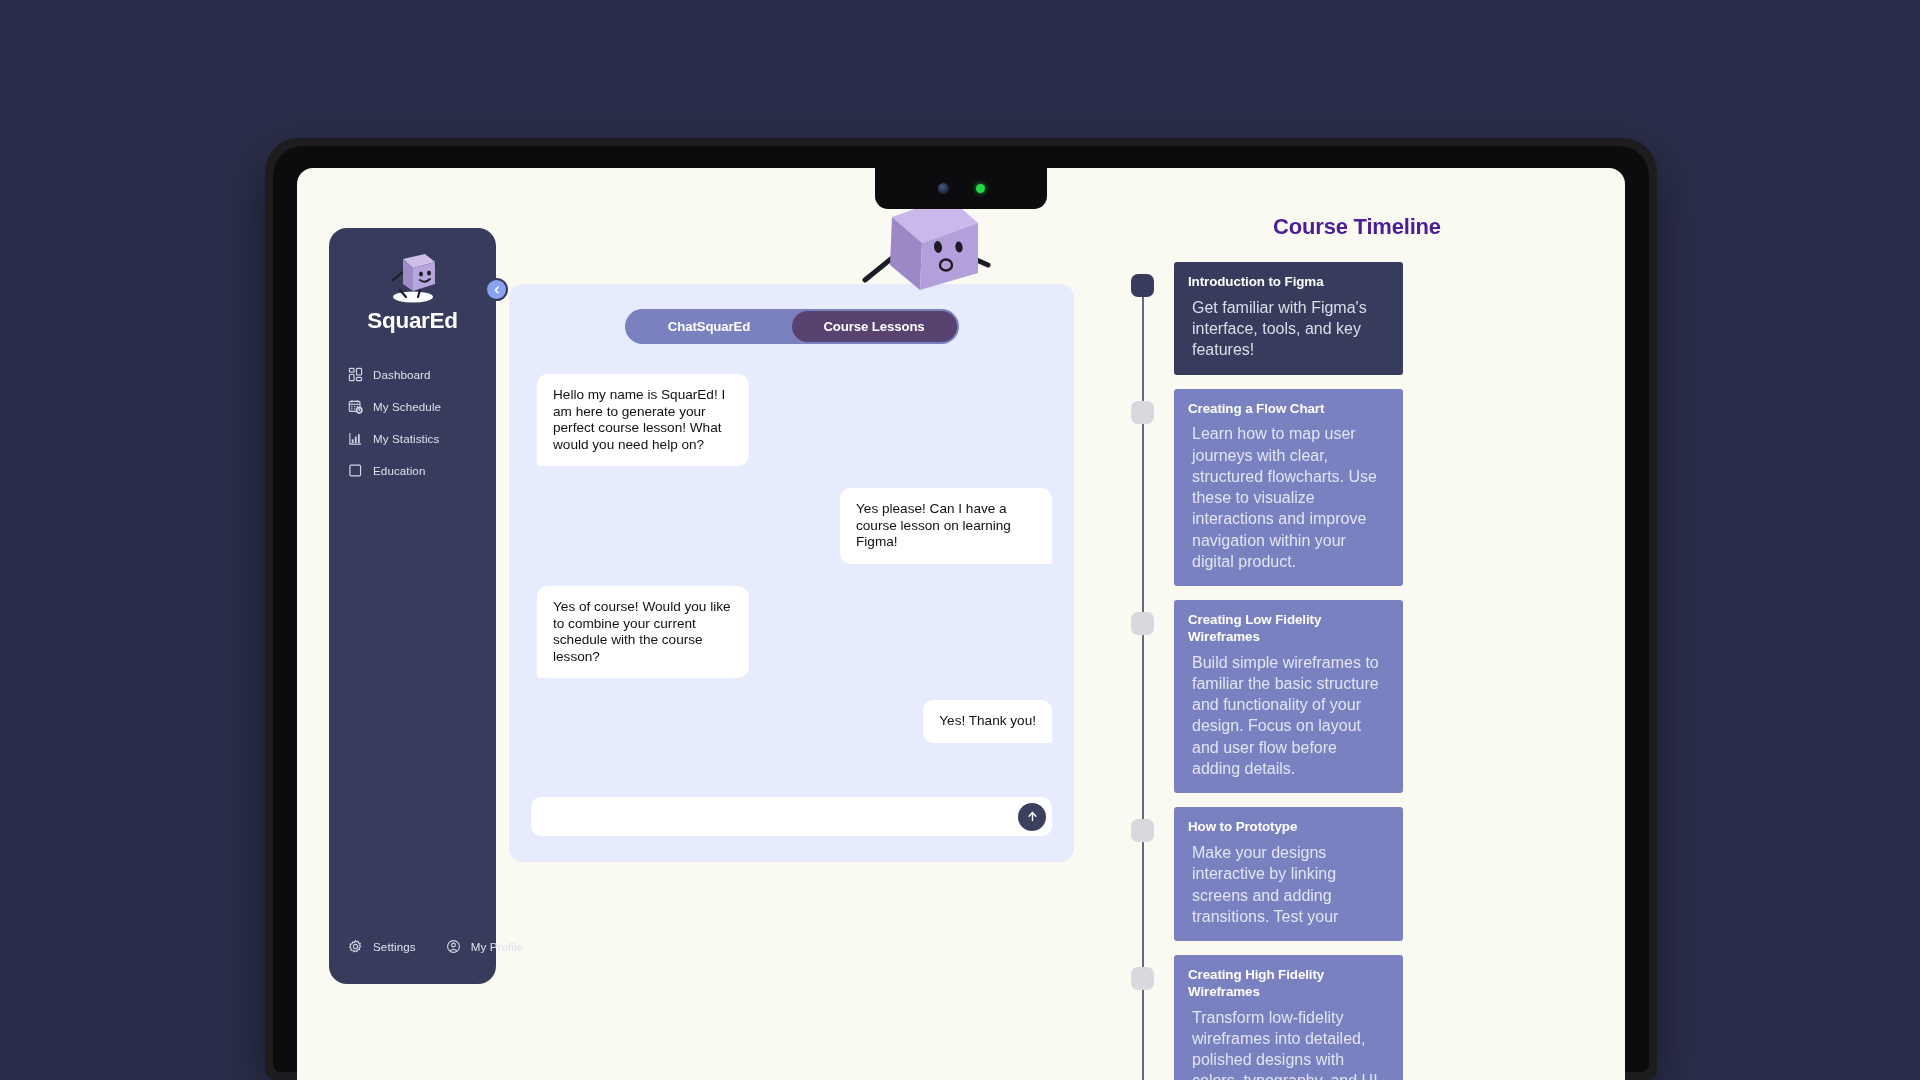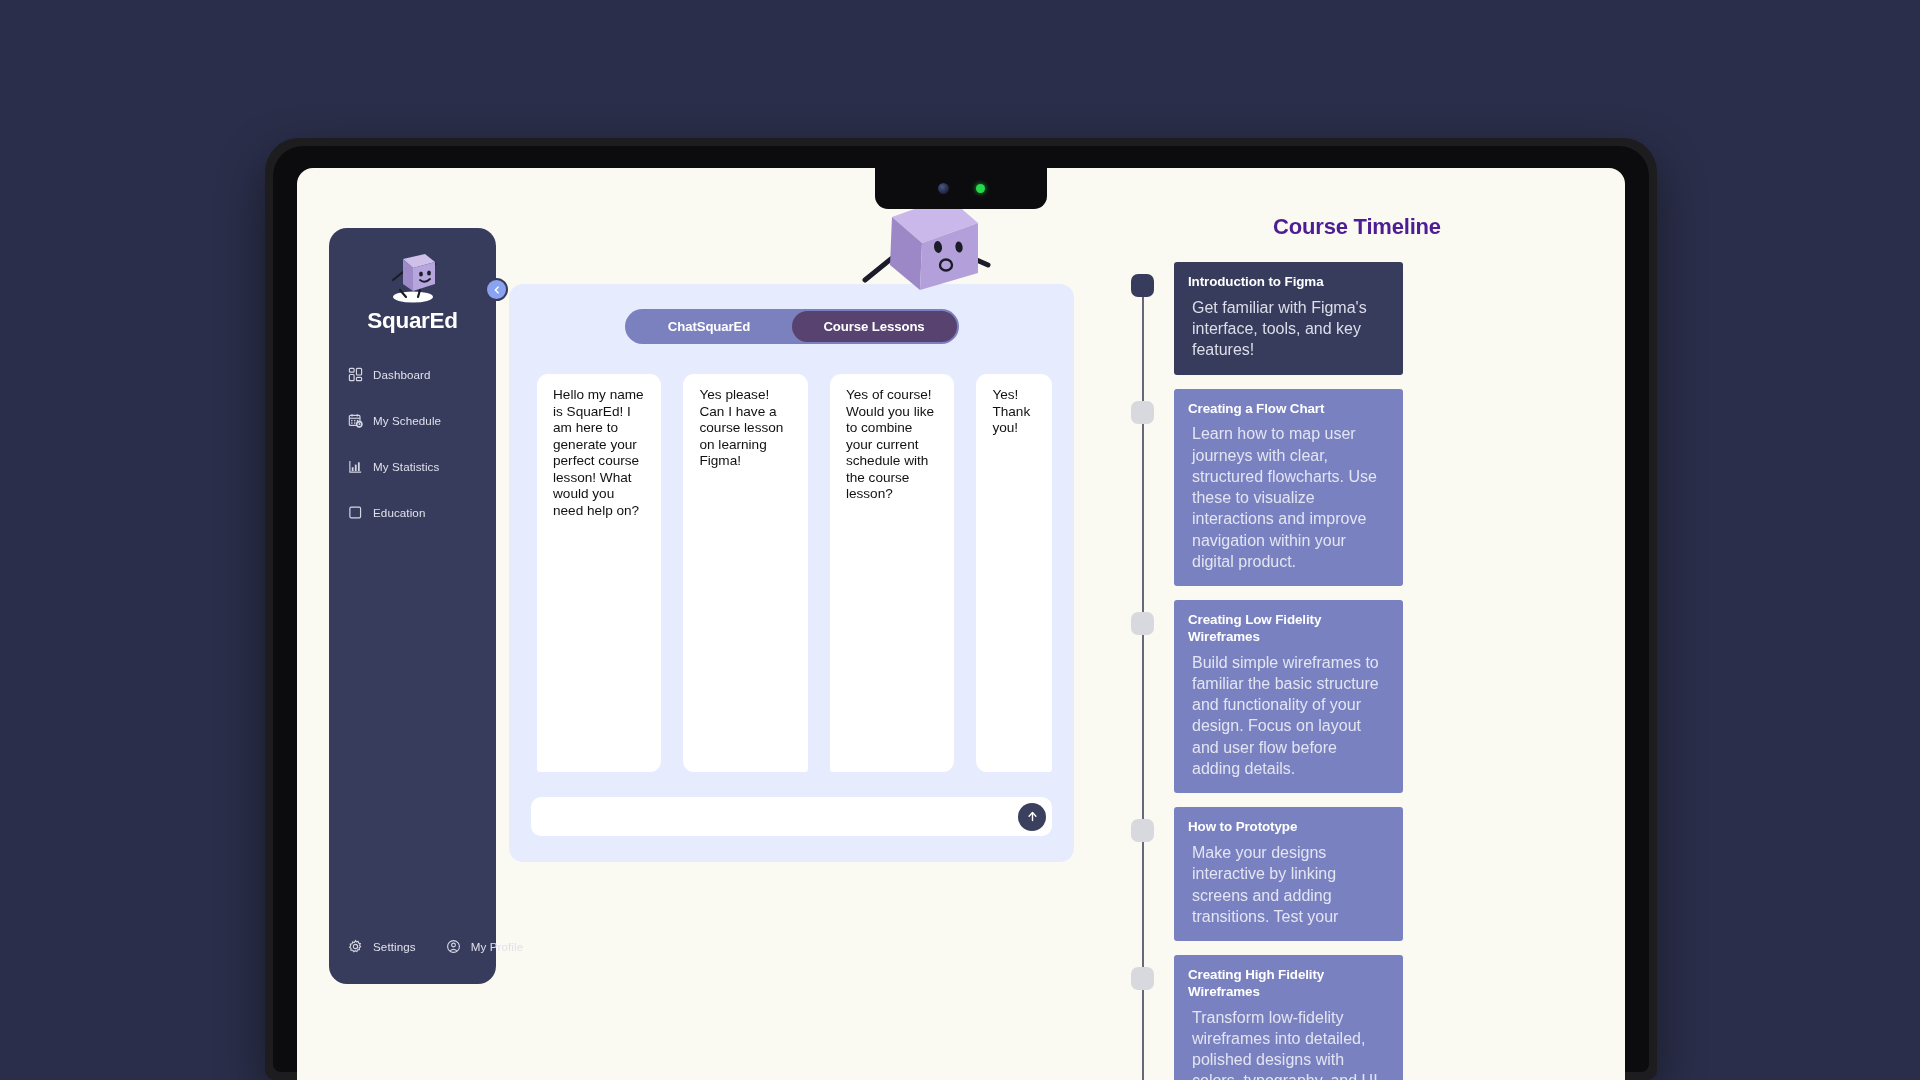--- a/index.html
+++ b/index.html
@@ -109,21 +109,21 @@
     color: #ffffff;
     font-size: 22.5px;
     font-weight: bold;
     letter-spacing: -0.3px;
     margin-top: 2px;
   }
   .nav {
     margin-top: 26px;
     display: flex;
     flex-direction: column;
-    gap: 17px;
+    gap: 3px;
   }
   .nav-item {
     display: flex;
     align-items: center;
     gap: 10px;
     padding: 7px 0 7px 19px;
     cursor: pointer;
   }
   .nav-item .ico { width: 15px; height: 15px; flex: 0 0 15px; opacity: .92; }
   .nav-label {
@@ -196,21 +196,21 @@
   }
   .tab.active { background: #574270; }
 
   .messages {
     position: absolute;
     left: 0; right: 0;
     top: 78px;
     bottom: 90px;
     padding: 12px 22px 0 28px;
     display: flex;
-    flex-direction: row;
+    flex-direction: column;
     gap: 22px;
     overflow: hidden;
   }
   .msg-row { display: flex; }
   .msg-row.bot  { justify-content: flex-start; }
   .msg-row.user { justify-content: flex-end; }
 
   .bubble {
     background: #ffffff;
     color: #111114;

